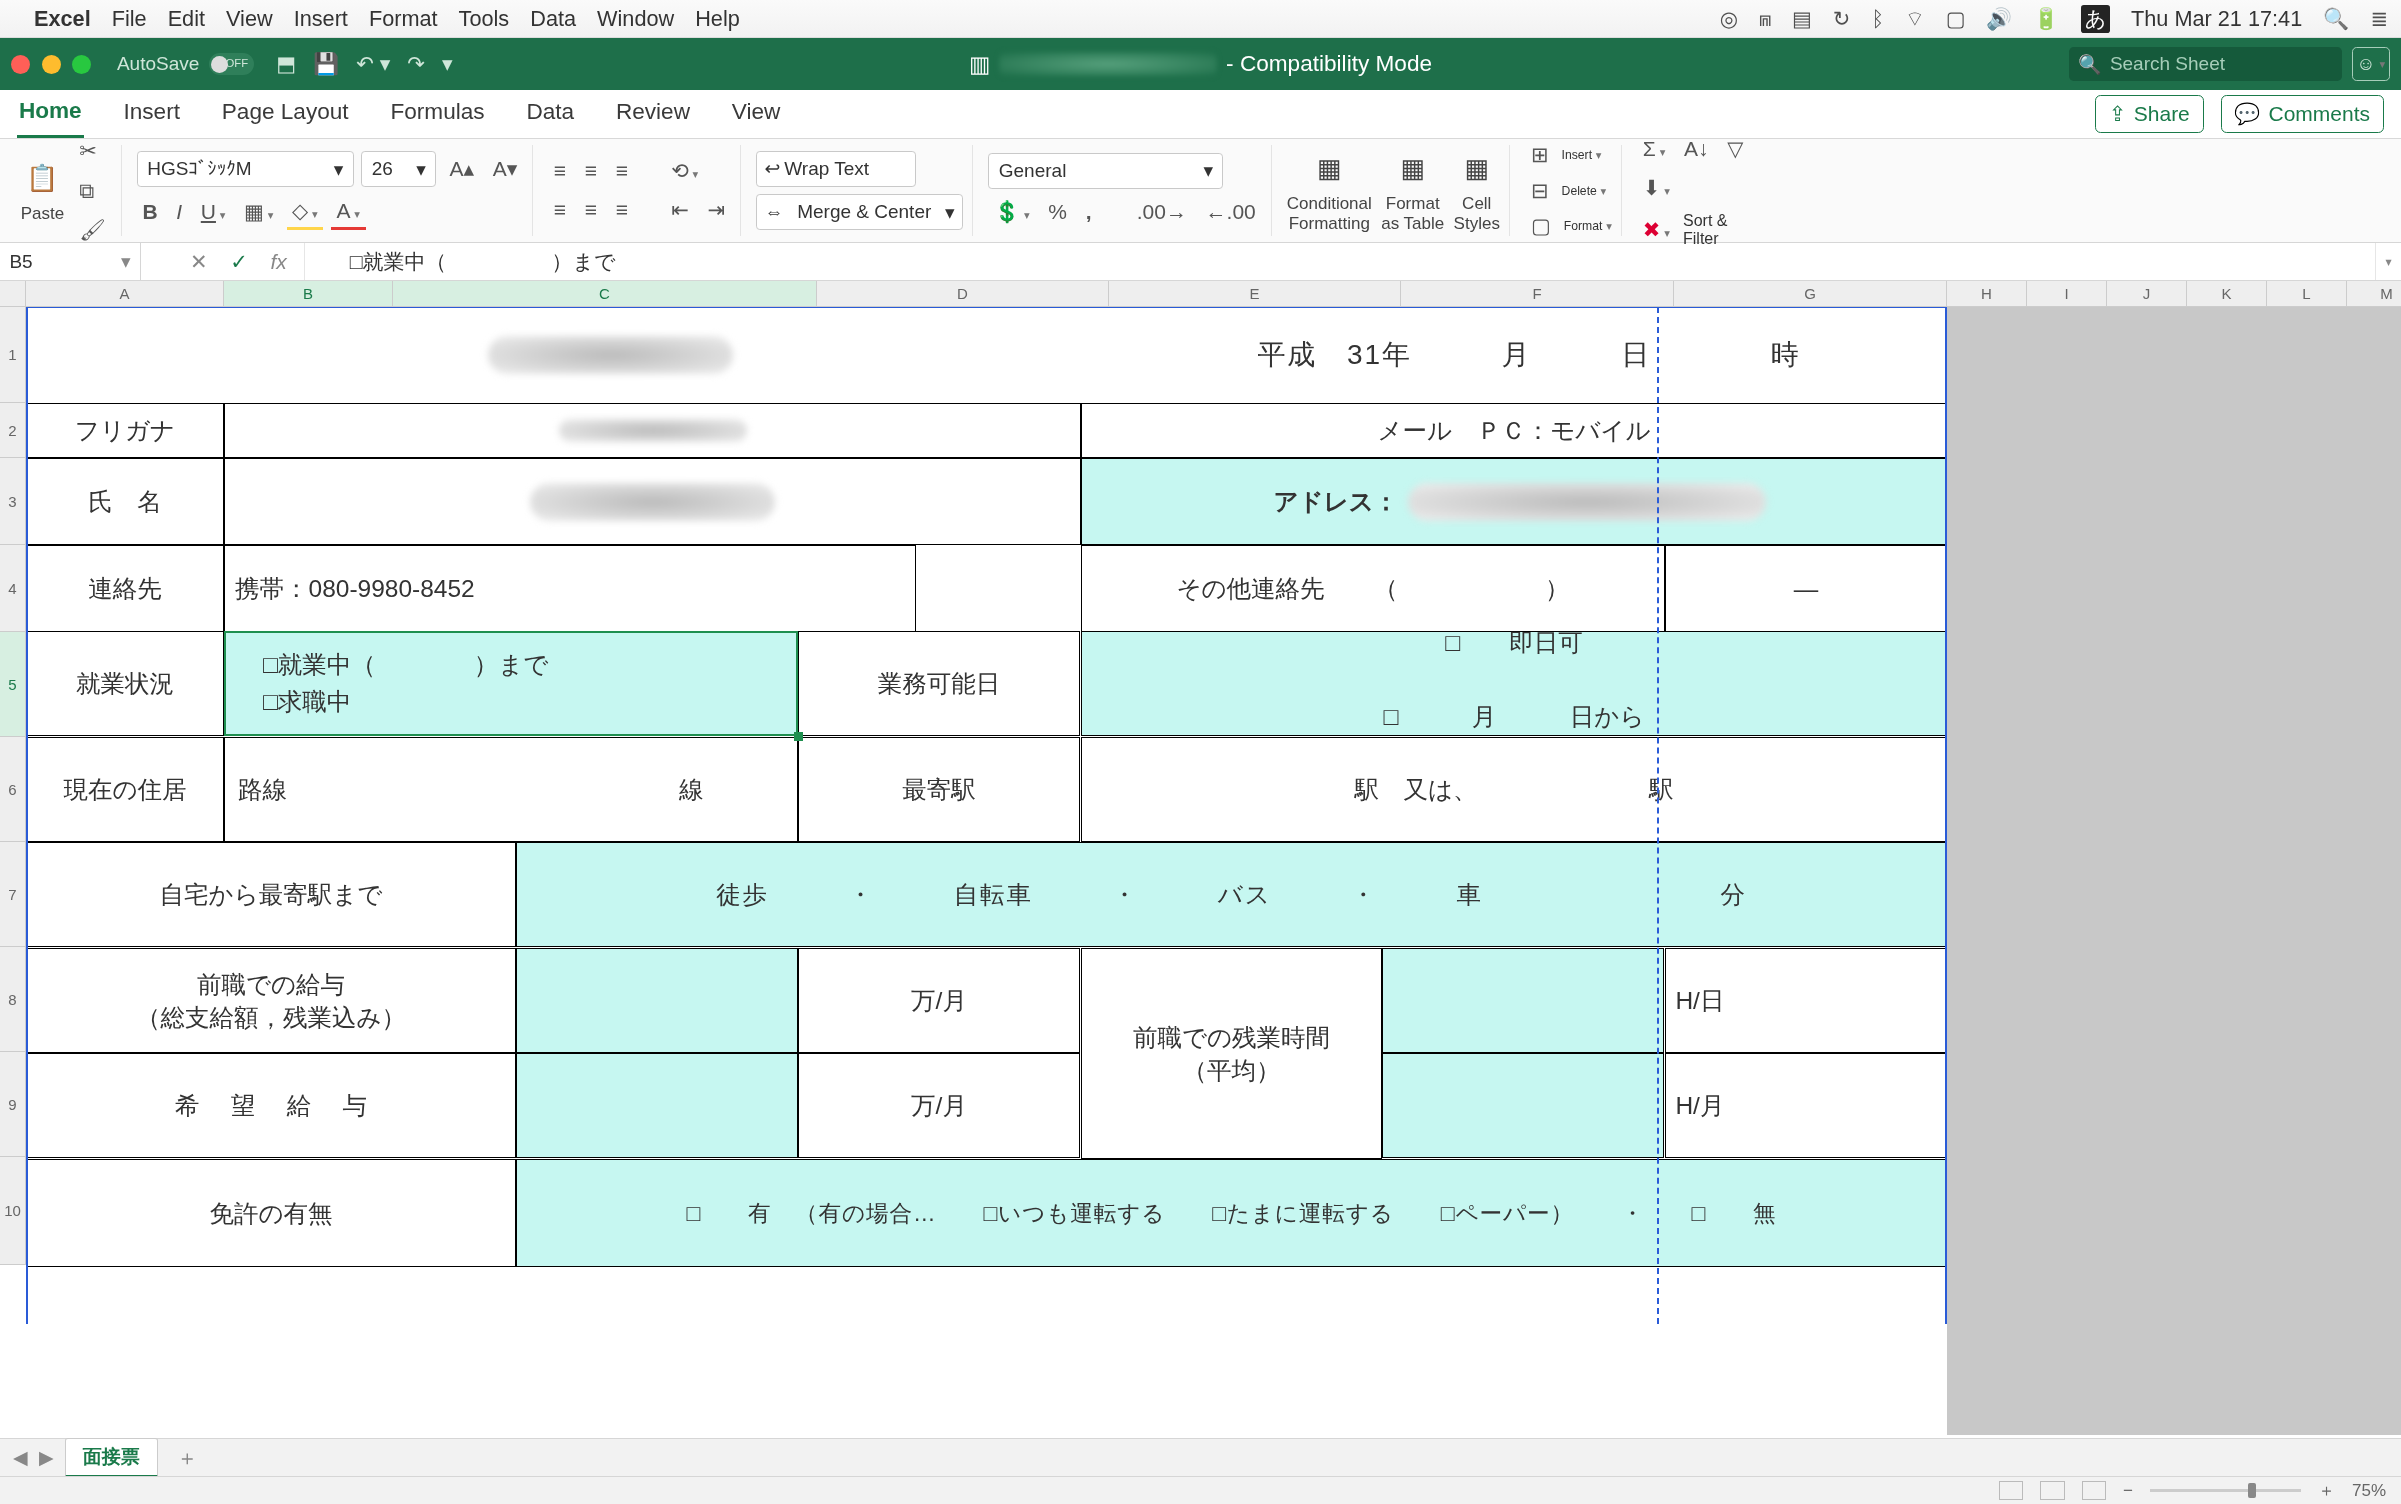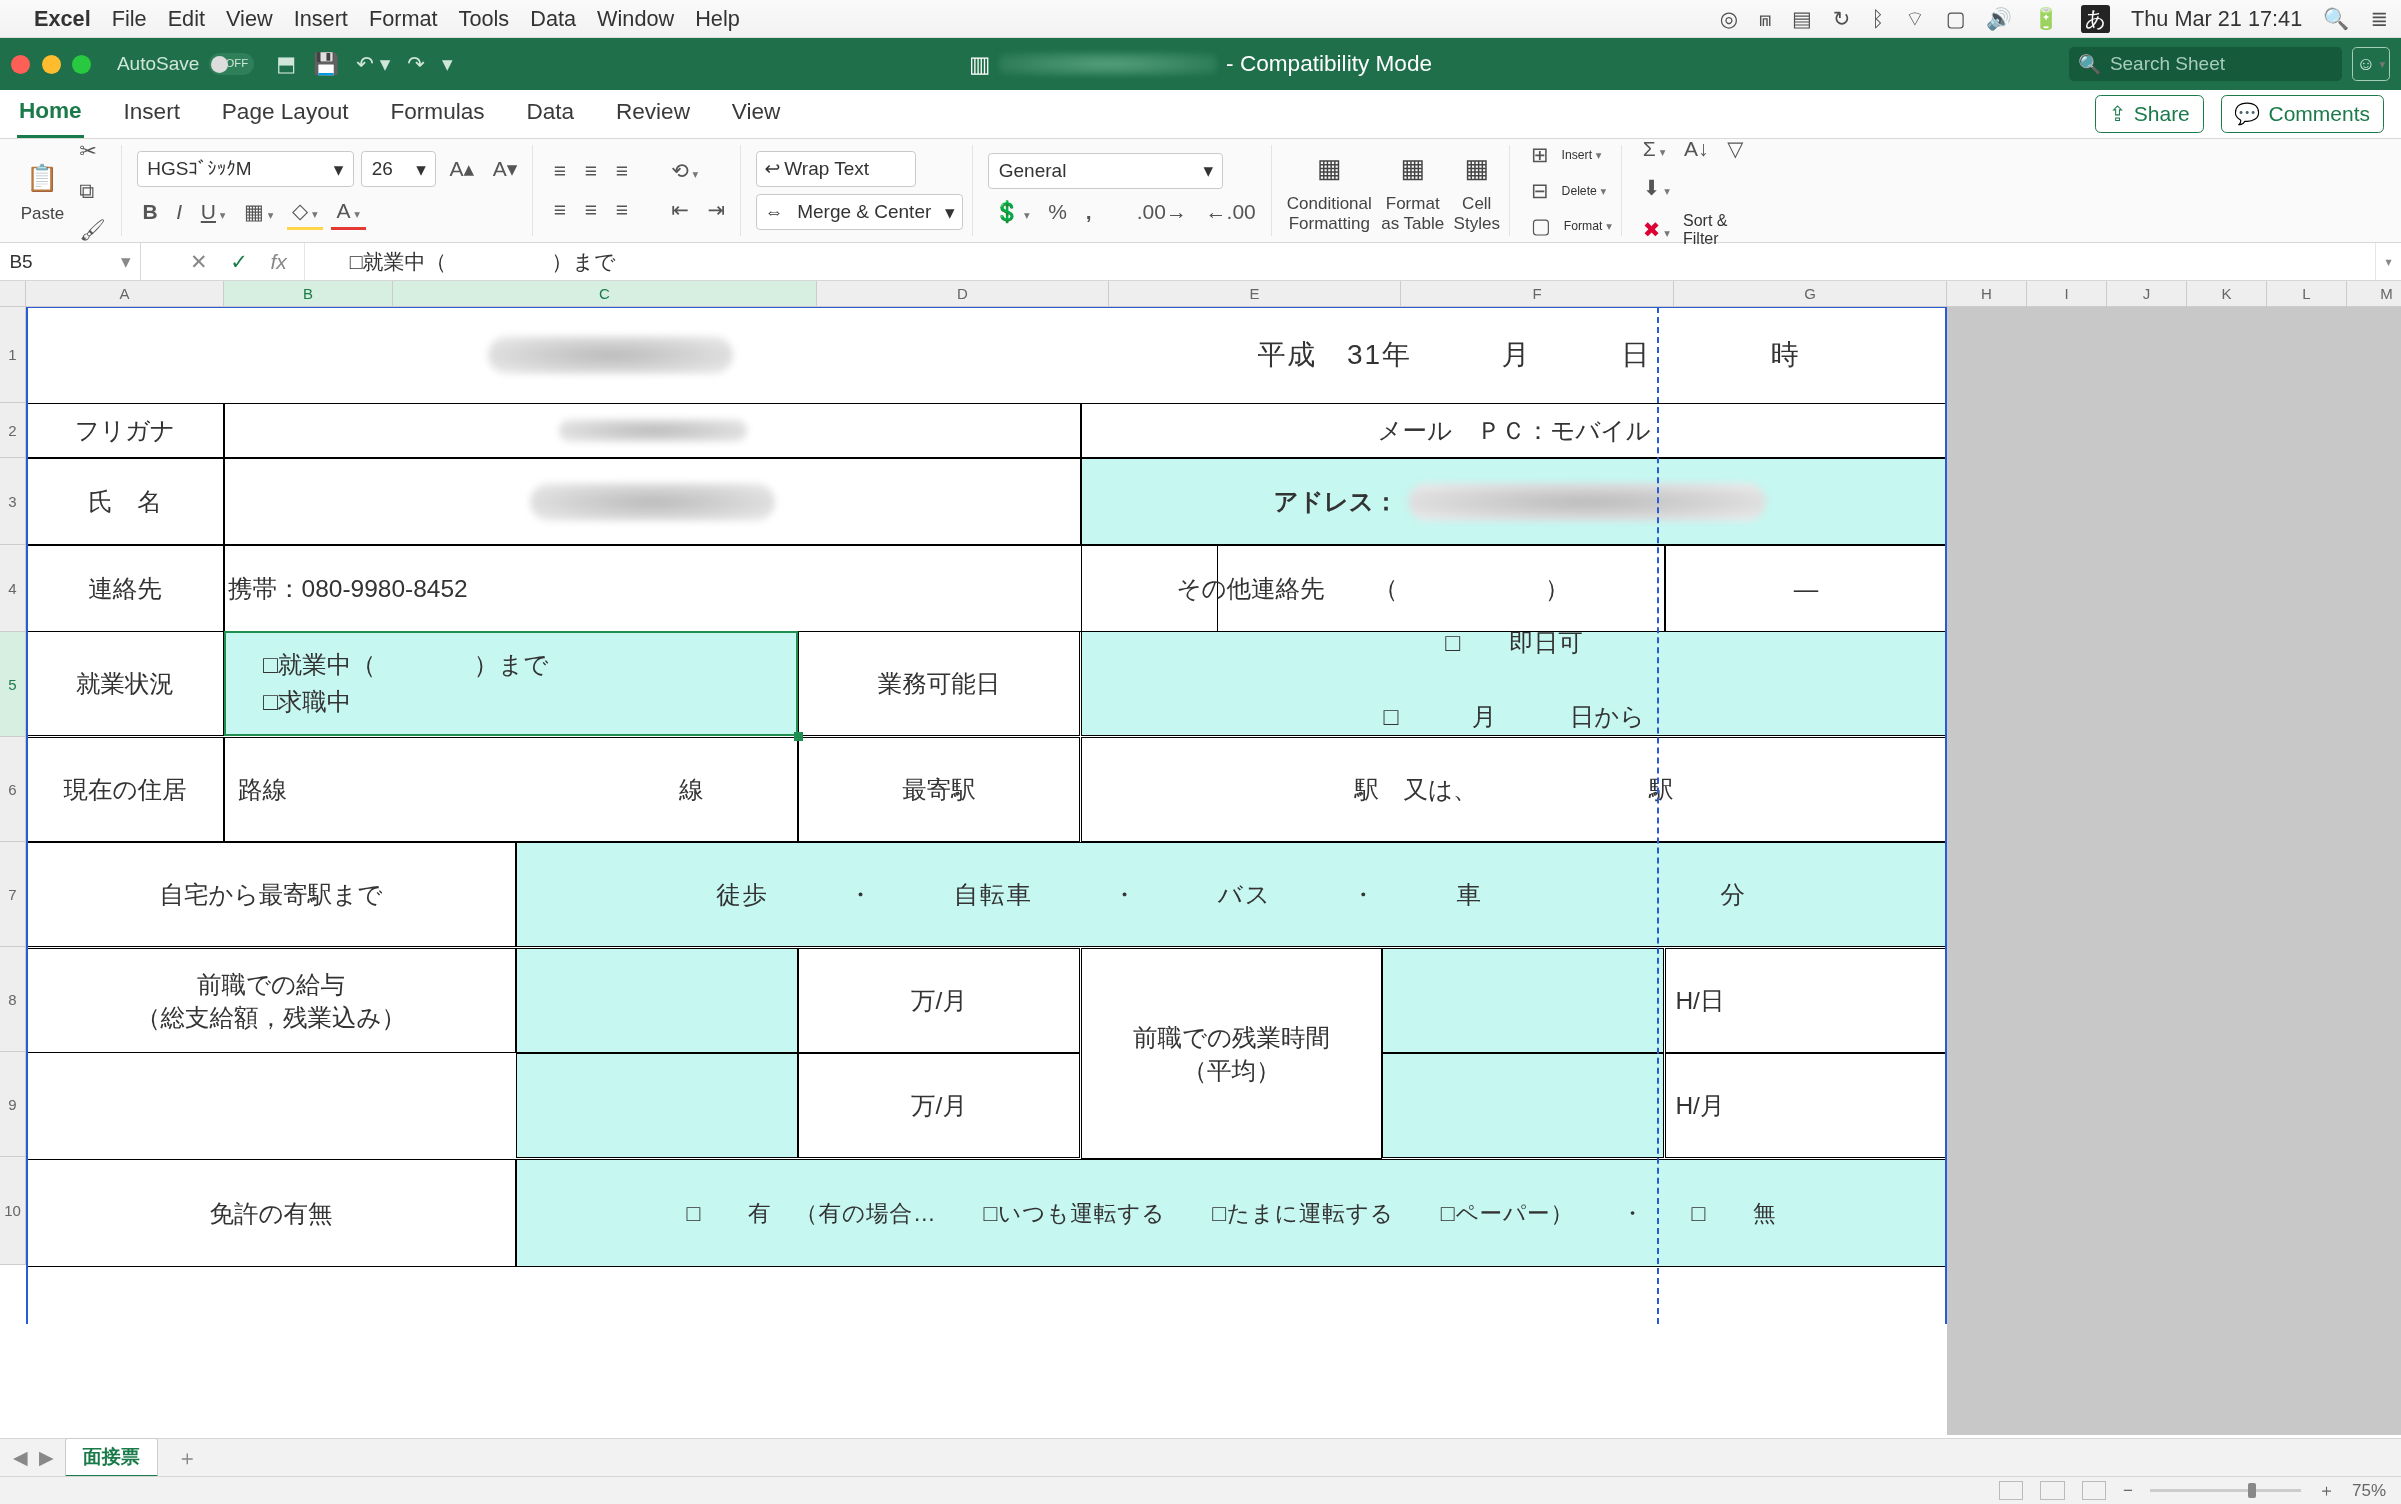--- a/index.html
+++ b/index.html
@@ -381,21 +381,21 @@
   <div class="cwrap bord" style="left:26px; top:177px; width:198px; height:87px;">氏　名</div>
   <div class="cwrap bord" style="left:224px; top:177px; width:857px; height:87px;">
       <div class="grayblob"></div>
     </div>
   <div class="cwrap bord cyan" style="left:1081px; top:177px; width:866px; height:87px; justify-content:center; padding-left:11.3px; font-weight:600;">
     <span>アドレス：</span>
     <div class="grayblob" style="width:358px; margin-left:9.4px;"></div>
   </div>
 
   <div class="cwrap bord" style="left:26px; top:264px; width:198px; height:87px;">連絡先</div>
-  <div class="cwrap bord" style="left:224px; top:264px; width:994px; height:87px; justify-content:flex-start; padding-left:3px;">携帯：080-9980-8452</div>
+  <div class="cwrap bord" style="left:224px; top:264px; width:692px; height:87px; justify-content:flex-start; padding-left:10px;">携帯：080-9980-8452</div>
   <div class="cwrap bord" style="left:1081px; top:264px; width:584px; height:87px;">その他連絡先　　（　　　　　　）</div>
   <div class="cwrap bord" style="left:1665px; top:264px; width:282px; height:87px;">―</div>
 
   <div class="cwrap bord" style="left:26px; top:350px; width:198px; height:105px;">就業状況</div>
   <div class="cwrap bord cyan" style="left:224px; top:350px; width:574px; height:105px; white-space:pre-line; text-align:left; justify-content:flex-start; padding-left:38px; line-height:1.5;">□就業中（　　　　）まで
 □求職中</div>
   <div class="cwrap bord" style="left:798px; top:350px; width:282px; height:105px;">業務可能日</div>
   <div class="cwrap bord cyan" style="left:1081px; top:350px; width:866px; height:105px; flex-direction:column; gap:15px; overflow:visible;">
     <span style="position:relative; top:-17px;">□　　即日可</span>
     <span style="position:relative; top:9.4px;">□　　　月　　　日から</span>
@@ -415,20 +415,21 @@
 
   <div class="cwrap bord" style="left:26px; top:667px; width:490px; height:105px; white-space:pre-line; text-align:center;">前職での給与
 （総支給額，残業込み）</div>
   <div class="cwrap bord cyan" style="left:516px; top:667px; width:282px; height:105px;"></div>
   <div class="cwrap bord" style="left:798px; top:667px; width:282px; height:105px;">万/月</div>
   <div class="cwrap bord" style="left:1081px; top:667px; width:301px; height:211px; white-space:pre-line; text-align:center;">前職での残業時間
 （平均）</div>
   <div class="cwrap bord cyan" style="left:1382px; top:667px; width:282px; height:105px;"></div>
   <div class="cwrap bord" style="left:1665px; top:667px; width:282px; height:105px; justify-content:flex-start; padding-left:9.4px;">H/日</div>
 
+  <div class="cwrap bord" style="left:26px; top:772px; width:490px; height:105px;">希 　望 　給 　与</div>
   <div class="cwrap bord cyan" style="left:516px; top:772px; width:282px; height:105px;"></div>
   <div class="cwrap bord" style="left:798px; top:772px; width:282px; height:105px;">万/月</div>
   <div class="cwrap bord cyan" style="left:1382px; top:772px; width:282px; height:105px;"></div>
   <div class="cwrap bord" style="left:1665px; top:772px; width:282px; height:105px; justify-content:flex-start; padding-left:9.4px;">H/月</div>
 
   <div class="cwrap bord" style="left:26px; top:878px; width:490px; height:108px;">免許の有無</div>
   <div class="cwrap bord cyan" style="left:516px; top:878px; width:1431px; height:108px; font-size:22.6px; letter-spacing:0.9px;">□　　有　（有の場合…　　□いつも運転する　　□たまに運転する　　□ペーパー）　　・　　□　　無</div>
 
   <div class="printarea-top" style="left:26px; top:26px; width:1921px; height:1.9px;"></div>
   <div style="position:absolute; left:26px; top:26px; width:1.9px; height:1017px; background:#2a5bd7;"></div>

